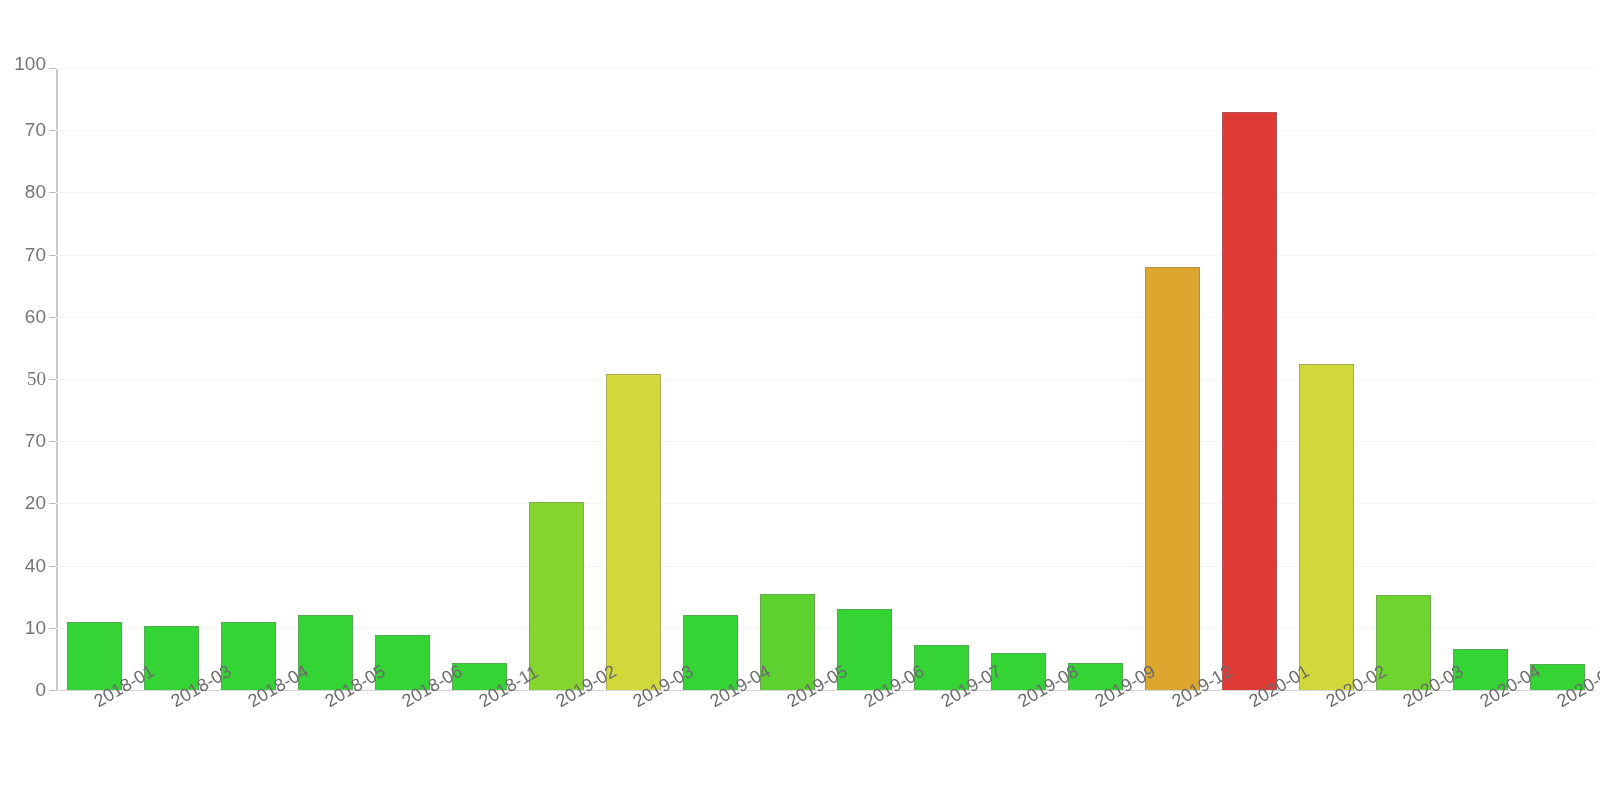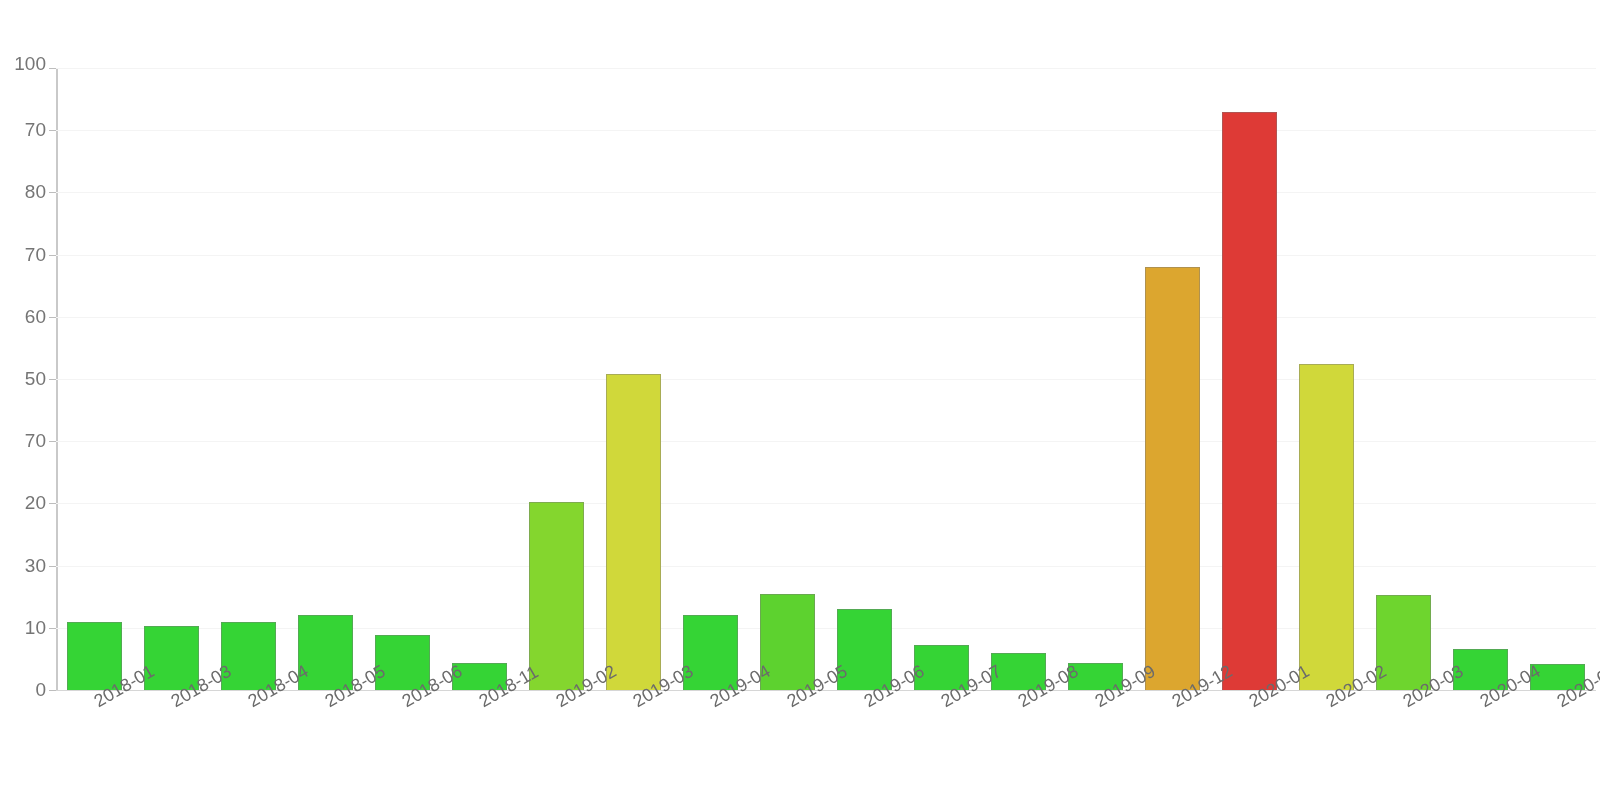--- a/index.html
+++ b/index.html
@@ -111,27 +111,27 @@
 <body>
 
 <div id="chart-root">
 
 
   <div id="y-tick-labels">
       <div class="y-tick-label-abs" style="top: 690px;">0</div>
       <div class="tick-mark" style="top: 690px;"></div>
       <div class="y-tick-label-abs" style="top: 627.8px;">10</div>
       <div class="tick-mark" style="top: 627.8px;"></div>
-      <div class="y-tick-label-abs" style="top: 565.6px;">30</div>
+      <div class="y-tick-label-abs" style="top: 565.6px;">40</div>
       <div class="tick-mark" style="top: 565.6px;"></div>
       <div class="y-tick-label-abs" style="top: 503.4px;">20</div>
       <div class="tick-mark" style="top: 503.4px;"></div>
       <div class="y-tick-label-abs" style="top: 441.2px;">70</div>
       <div class="tick-mark" style="top: 441.2px;"></div>
-      <div class="y-tick-label-abs" style="top: 379px;">50</div>
+      <div class="y-tick-label-abs" style="top: 379px; font-family: Liberation Serif, serif;">50</div>
       <div class="tick-mark" style="top: 379px;"></div>
       <div class="y-tick-label-abs" style="top: 316.8px;">60</div>
       <div class="tick-mark" style="top: 316.8px;"></div>
       <div class="y-tick-label-abs" style="top: 254.6px; padding-left: 8px;">70</div>
       <div class="tick-mark" style="top: 254.6px;"></div>
       <div class="y-tick-label-abs" style="top: 192.4px;">80</div>
       <div class="tick-mark" style="top: 192.4px;"></div>
       <div class="y-tick-label-abs" style="top: 130.2px;">70</div>
       <div class="tick-mark" style="top: 130.2px;"></div>
       <div class="y-tick-label-abs" style="top: 64px;">100</div>

